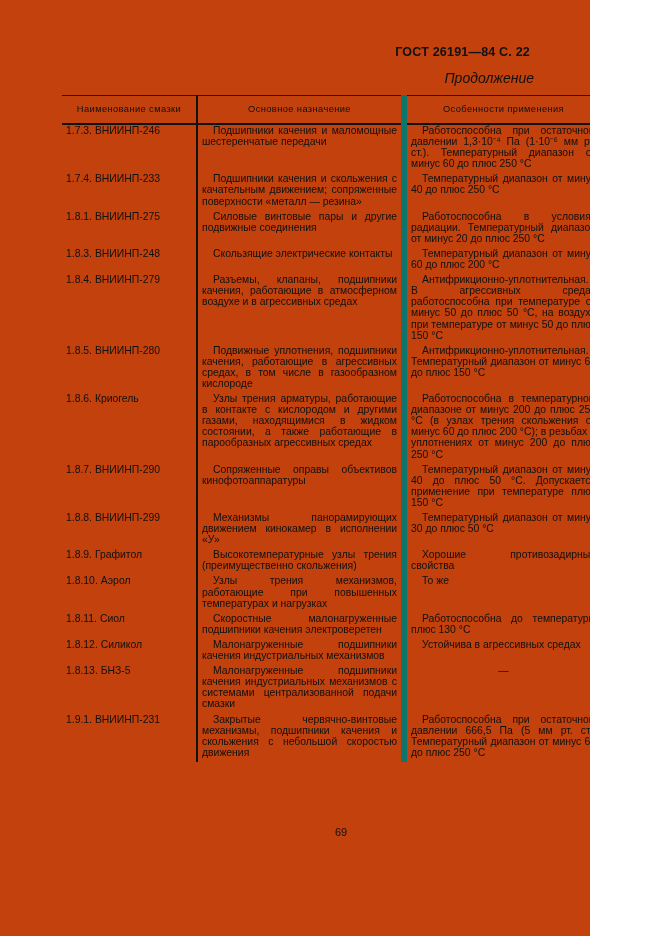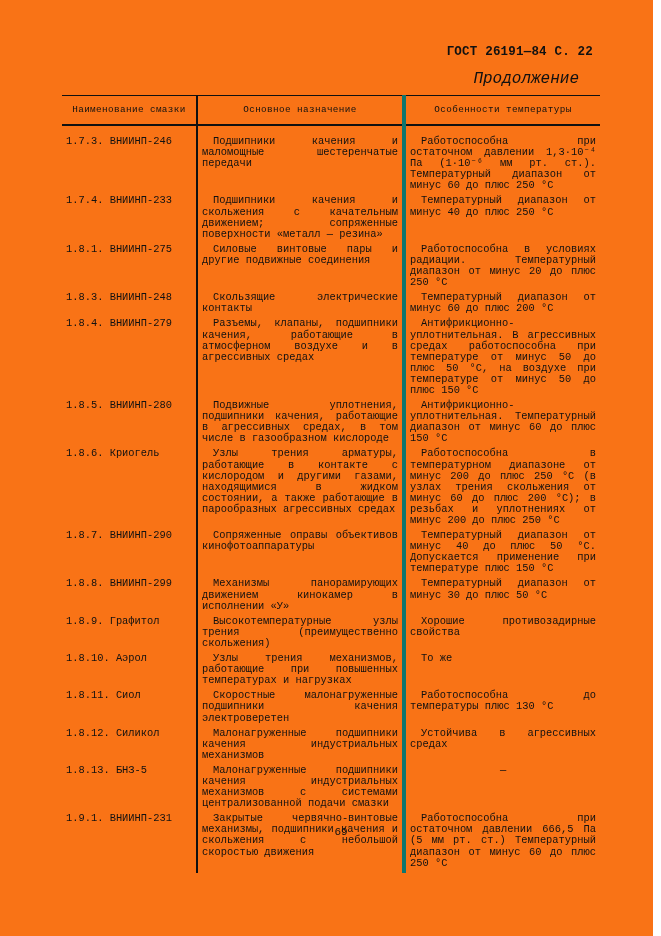--- a/index.html
+++ b/index.html
@@ -2,42 +2,42 @@
 <html lang="ru"><head>
 <meta charset="utf-8">
 <style>
   html, body {
     margin: 0;
     padding: 0;
     background: #ffffff;
   }
   .page {
     position: relative;
-    width: 653px;
+    width: 590px;
     height: 936px;
-    background: #f97316;
+    background: #c2410c;
     color: #111111;
-    font-family: Liberation Mono, monospace;
+    font-family: Liberation Sans, sans-serif;
     overflow: hidden;
   }
   .running-head {
     position: absolute;
     top: 45px;
     right: 60px;
     font-weight: bold;
     font-size: 12.5px;
     letter-spacing: 0.2px;
     white-space: nowrap;
   }
   .continuation {
     position: absolute;
     top: 70px;
-    right: 74px;
+    right: 56px;
     font-style: italic;
-    font-size: 16px;
+    font-size: 14px;
     white-space: nowrap;
   }
   table.gost-table {
     position: absolute;
     top: 95px;
     left: 62px;
     width: 538px;
     border-collapse: collapse;
     table-layout: fixed;
   }
@@ -46,30 +46,30 @@
     border-bottom: 2.5px solid #111;
     font-weight: normal;
     font-size: 9.3px;
     letter-spacing: 0.4px;
     text-align: center;
     vertical-align: middle;
     padding: 8px 2px 9px 2px;
   }
   table.gost-table .mid {
     border-left: 2px solid #111;
-    border-right: 4px solid #0f766e;
+    border-right: 6px solid #0f766e;
   }
   table.gost-table td {
     vertical-align: top;
     font-size: 10.4px;
     line-height: 11.1px;
     padding: 0 4px 4px 4px;
   }
   table.gost-table tbody tr:first-child td {
-    padding-top: 10px;
+    padding-top: 0;
   }
   td.c1 {
     padding-left: 15px;
     white-space: nowrap;
     overflow: hidden;
   }
   td.c2 {
     text-align: justify;
     text-indent: 11px;
     padding-left: 7px;
@@ -105,21 +105,21 @@
   <table class="gost-table">
     <colgroup>
       <col style="width:135px">
       <col style="width:207px">
       <col style="width:196px">
     </colgroup>
     <thead>
       <tr>
         <th>Наименование смазки</th>
         <th class="mid">Основное назначение</th>
-        <th>Особенности температуры</th>
+        <th>Особенности применения</th>
       </tr>
     </thead>
     <tbody>
       <tr>
         <td class="c1">1.7.3. ВНИИНП-246</td>
         <td class="c2 mid">Подшипники качения и маломощные шестеренчатые передачи</td>
         <td class="c3">Работоспособна при остаточном давлении 1,3·10⁻⁴ Па (1·10⁻⁶ мм рт. ст.). Температурный диапазон от минус 60 до плюс 250 °С</td>
       </tr>
       <tr>
         <td class="c1">1.7.4. ВНИИНП-233</td>

